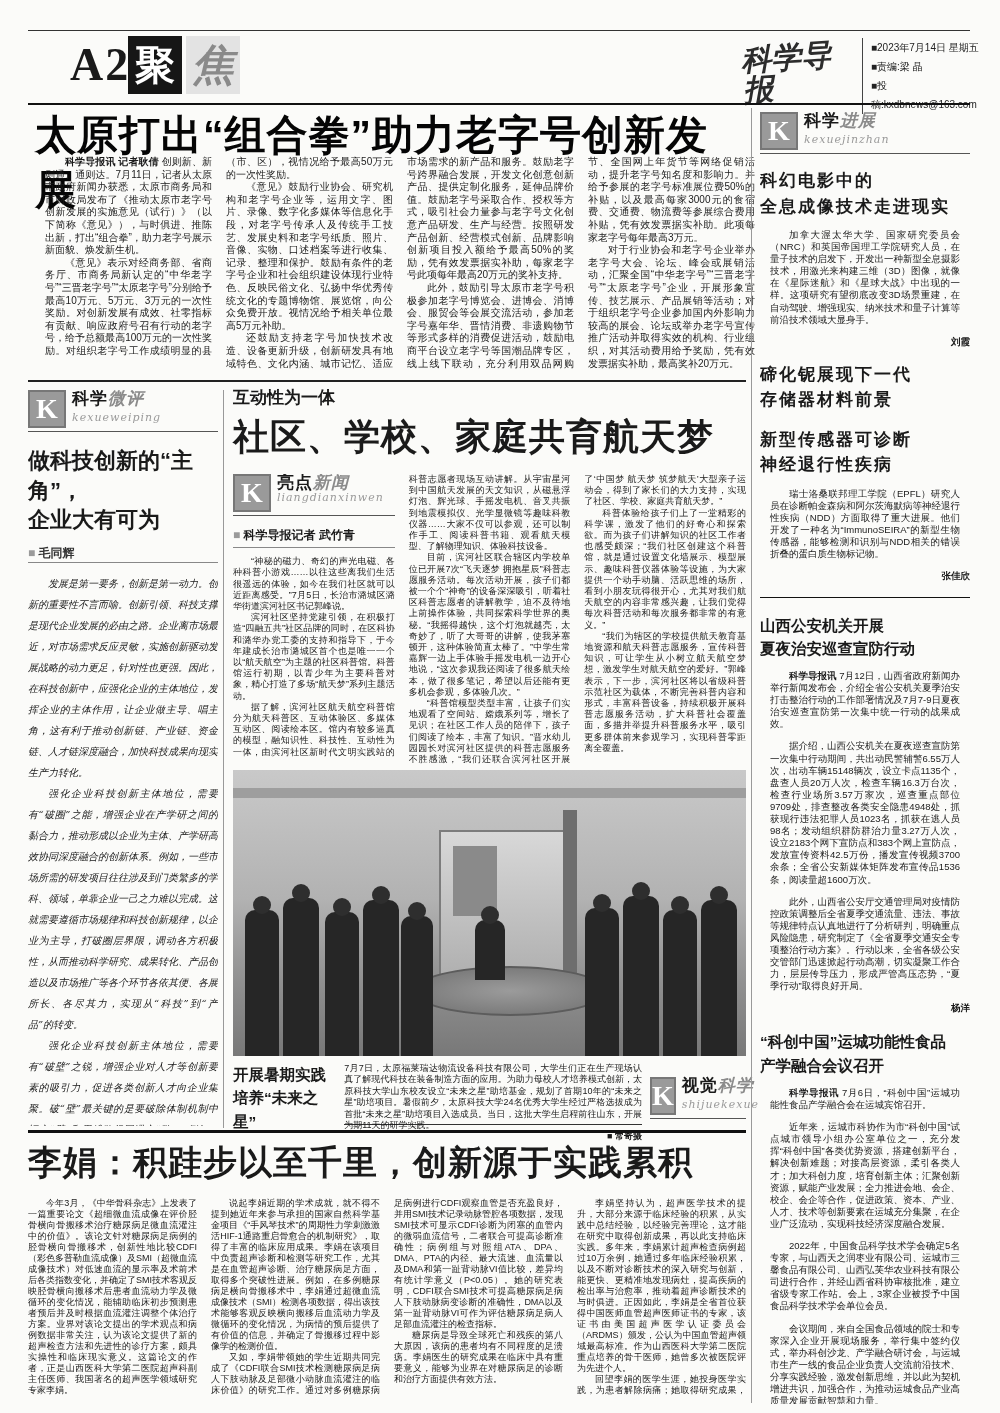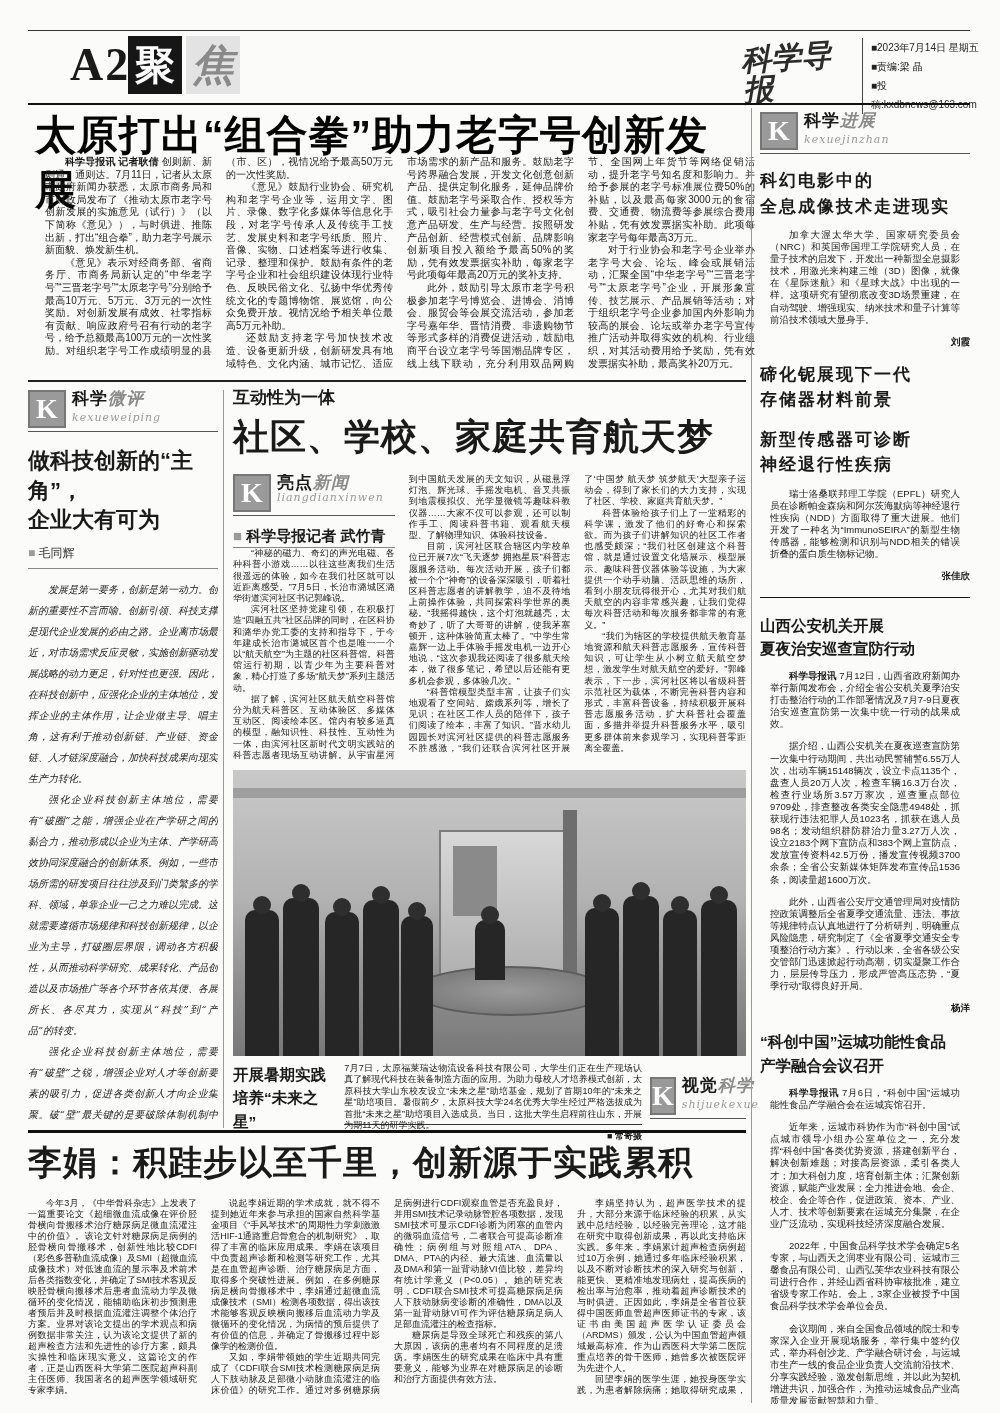--- a/index.html
+++ b/index.html
@@ -29,31 +29,31 @@
   .badge .bt .t .g{color:#8b8b8b;font-family:"DejaVu Serif",serif;font-style:italic;font-weight:700;}
   .badge .bt .py{font-size:11px;color:#9a9a9a;font-family:"DejaVu Serif",serif;font-style:italic;letter-spacing:1px;}
   
   .cols{text-align:justify;overflow:hidden;}
   .cols p,.paras p{margin:0;text-indent:2em;}
   #main-cols{left:45px;top:156px;width:710px;height:220px;column-count:4;column-gap:14px;font-size:10px;line-height:12.6px;}
   .author{text-align:right;font-weight:700;}
   
   #weiping{left:28px;top:390px;width:190px;height:736px;overflow:hidden;}
   #weiping .headline{font-size:22px;font-weight:900;line-height:1.35;margin:14px 0 10px 0;}
-  #weiping .byline{font-size:12px;font-weight:400;color:#333;border-bottom:1px solid #888;padding-bottom:6px;margin-bottom:10px;}
+  #weiping .byline{font-size:12px;font-weight:700;color:#333;border-bottom:1px solid #888;margin-bottom:10px;}
   #weiping .byline .sq{color:#9a9a9a;}
   #weiping .paras{font-family:"DejaVu Serif",serif;font-style:italic;font-size:10px;line-height:21px;text-align:justify;}
   #vr1{left:223px;top:390px;width:1px;height:738px;background:#999;}
   
   #community{left:233px;top:386px;width:513px;}
   #community .kicker{font-size:17px;font-weight:700;margin-bottom:4px;}
   #community .headline{font-size:36px;font-weight:900;letter-spacing:1px;margin-bottom:12px;}
   #comm-cols{width:513px;height:316px;column-count:3;column-gap:14px;font-size:9px;line-height:11.2px;text-align:justify;overflow:hidden;}
   #comm-cols .badgewrap{margin-bottom:8px;}
-  #comm-cols .byline{font-size:15px;font-weight:700;border-bottom:1px solid #888;padding:6px 0;}
+  #comm-cols .byline{font-size:12px;font-weight:700;border-bottom:1px solid #888;padding:6px 0;margin-bottom:8px;}
   #comm-cols .byline .sq{color:#9a9a9a;}
   
   #photo{left:233px;top:770px;width:513px;height:286px;background:linear-gradient(180deg,#c9c9c9 0%,#b2b2b2 45%,#8f8f8f 75%,#787878 100%);overflow:hidden;}
   #photo .beam{position:absolute;left:0;top:18px;width:513px;height:10px;background:#9e9e9e;}
   #photo .machine{position:absolute;left:206px;top:60px;width:130px;height:150px;background:linear-gradient(180deg,#d8d8d8,#aeaeae);border:2px solid #7c7c7c;}
   #photo .machine .panel{position:absolute;left:12px;top:14px;width:44px;height:70px;background:#8a8a8a;}
   #photo .disc{position:absolute;left:180px;top:196px;width:190px;height:46px;border-radius:50%;background:radial-gradient(#9b9b9b,#6f6f6f);border:2px solid #5c5c5c;}
   #photo .post{position:absolute;left:330px;top:40px;width:14px;height:170px;background:#6e6e6e;}
   .sil{position:absolute;background:#262626;border-radius:10px 10px 0 0;}
   .sil:before{content:"";position:absolute;left:50%;top:-14px;transform:translateX(-50%);width:18px;height:18px;border-radius:50%;background:#2e2e2e;}

